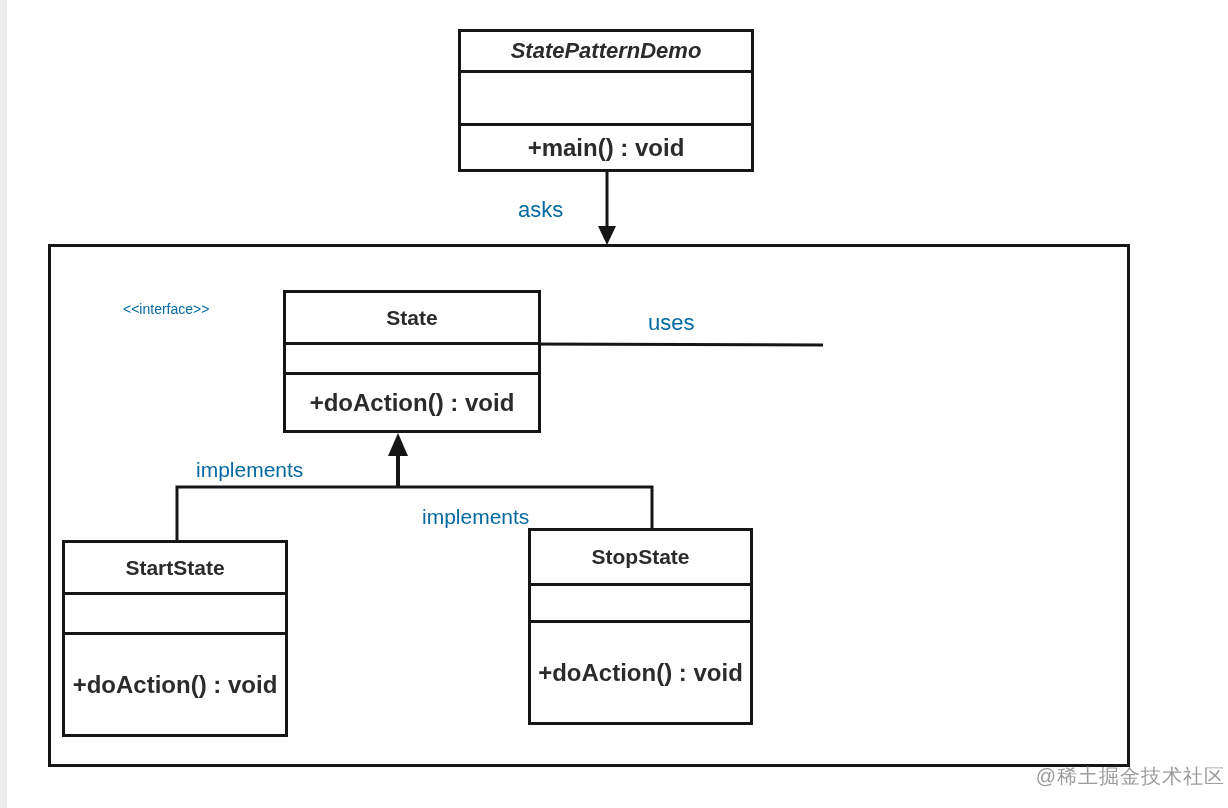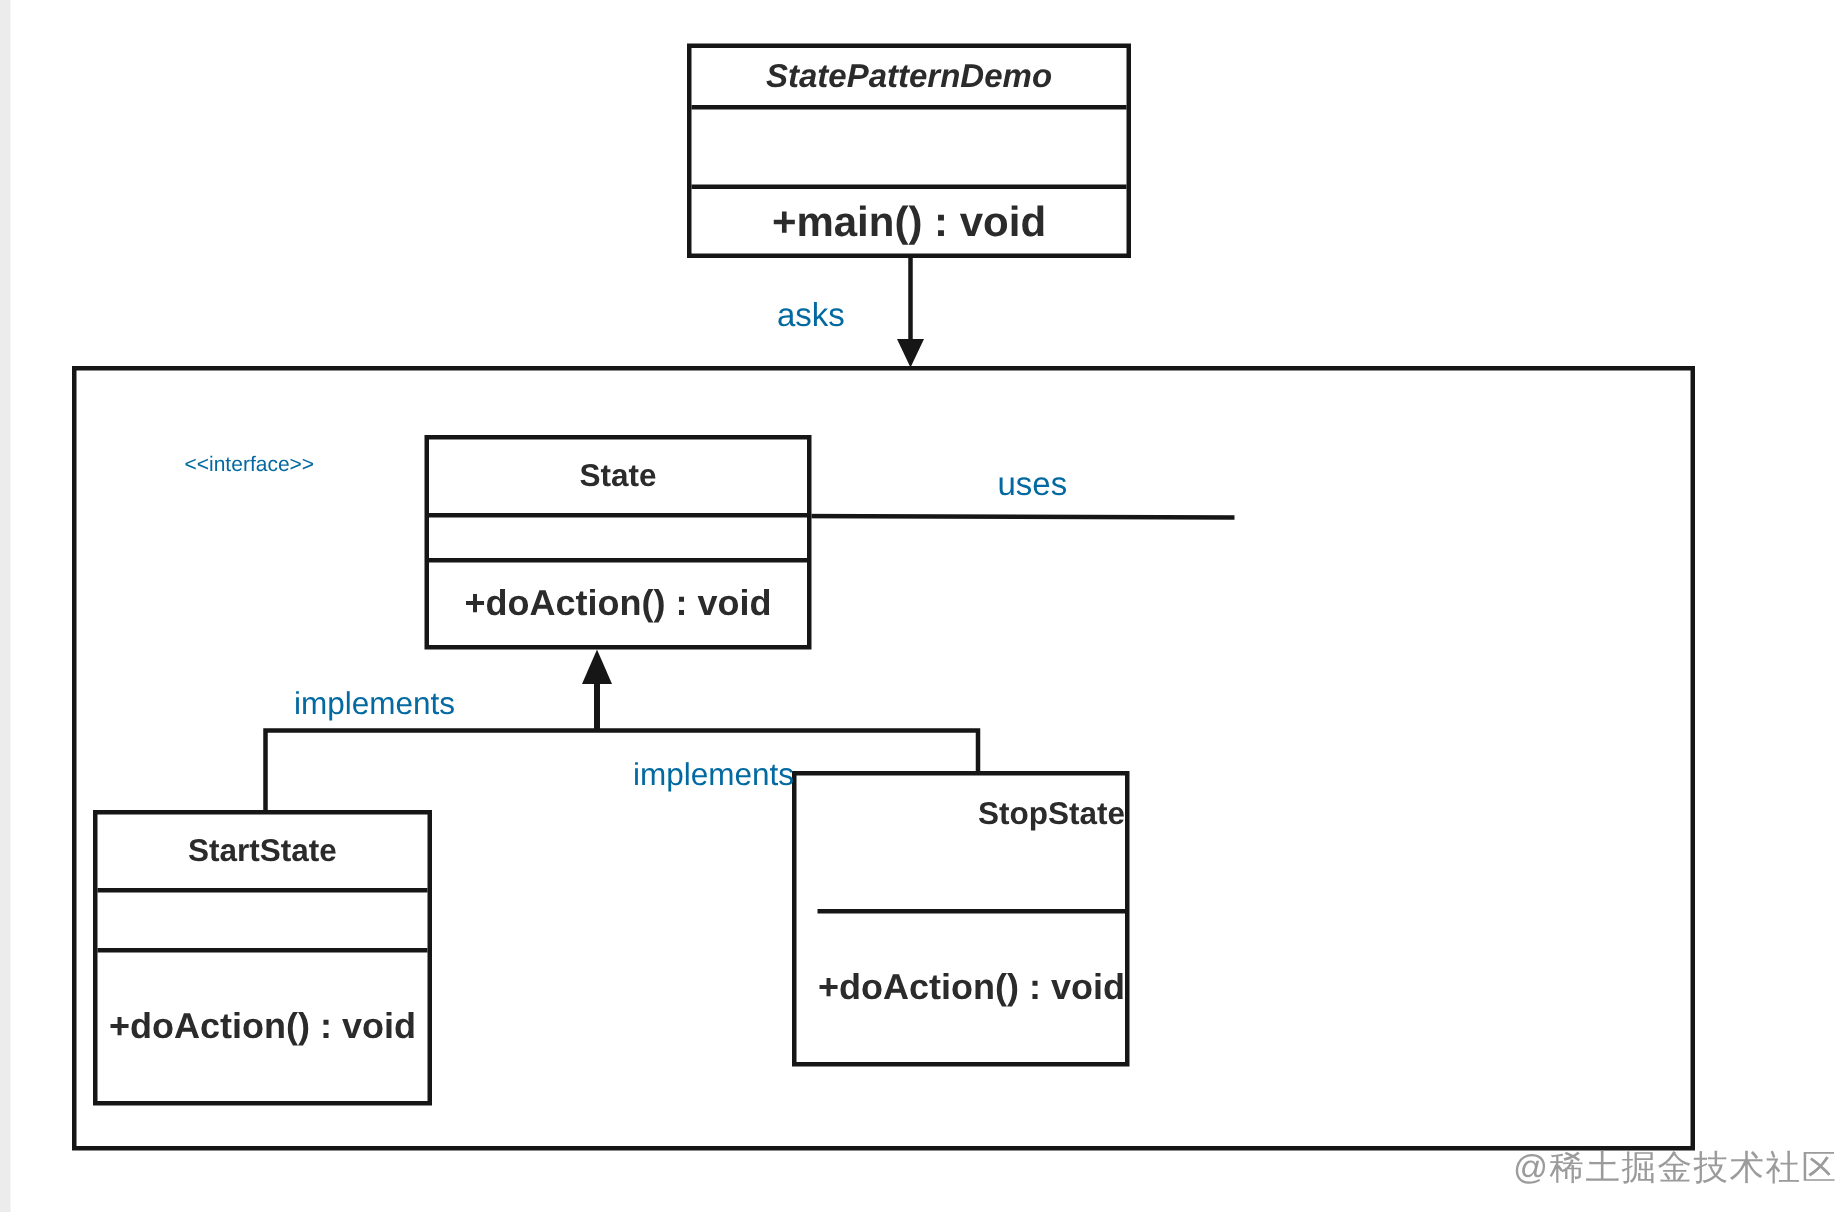--- a/index.html
+++ b/index.html
@@ -65,59 +65,59 @@
     font-size: 24px;
   }
   .uml-class .methods-list {
     flex-direction: column;
     line-height: 31px;
   }
 
   #box-demo   { left: 458px; top: 29px;  width: 296px; height: 143px; }
   #box-demo   .title   { height: 38px; font-size: 22px; font-style: italic; }
   #box-demo   .attrs   { height: 53px; }
-  #box-demo   .methods { flex: 1; font-size: 28px; }
+  #box-demo   .methods { flex: 1; font-size: 24px; }
 
   #box-state  { left: 283px; top: 290px; width: 258px; height: 143px; }
   #box-state  .title   { height: 49px; }
   #box-state  .attrs   { height: 30px; }
   #box-state  .methods { flex: 1; }
 
   #box-context{ left: 823px; top: 290px; width: 278px; height: 275px; }
   #box-context .title  { height: 49px; }
   #box-context .attrs  { height: 51px; font-weight: 700; font-size: 21px; }
   #box-context .methods{ flex: 1; }
 
   #box-start  { left: 62px;  top: 540px; width: 226px; height: 197px; }
   #box-start  .title   { height: 49px; }
   #box-start  .attrs   { height: 40px; }
   #box-start  .methods { flex: 1; }
 
-  #box-stop   { left: 528px; top: 514px; width: 225px; height: 197px; align-items: flex-end; }
+  #box-stop   { left: 528px; top: 528px; width: 225px; height: 197px; }
   #box-stop   .title   { height: 52px; }
   #box-stop   .attrs   { height: 37px; }
   #box-stop   .methods { flex: 1; }
 
   .float-label {
     position: absolute;
     font-weight: 400;
     color: #0369a1;
     white-space: nowrap;
   }
   #lbl-interface  { left: 123px; top: 301px; font-size: 14px; }
   #lbl-asks       { left: 518px; top: 197px; font-size: 22px; }
-  #lbl-uses       { left: 648px; top: 310px; font-size: 22px; margin-left: 17px; }
+  #lbl-uses       { left: 648px; top: 310px; font-size: 22px; }
   #lbl-impl-left  { left: 196px; top: 458px; font-size: 21px; }
   #lbl-impl-right { left: 422px; top: 505px; font-size: 21px; }
 
   .watermark {
     position: absolute;
     right: 3px;
     top: 763px;
-    font-size: 23px;
+    font-size: 20px;
     color: #9b9b9b;
     font-weight: 400;
     letter-spacing: 1px;
   }
 </style>
 </head>
 <body>
 
 <div class="canvas">
 

